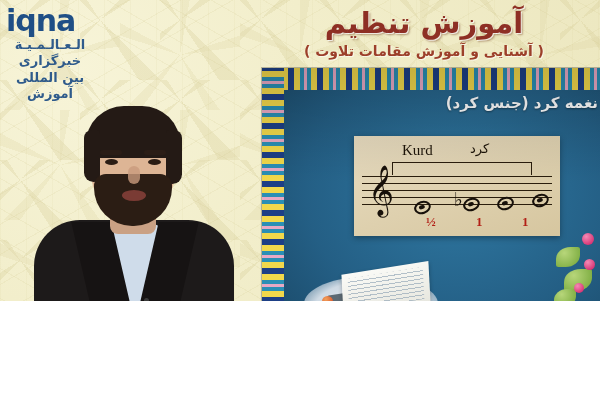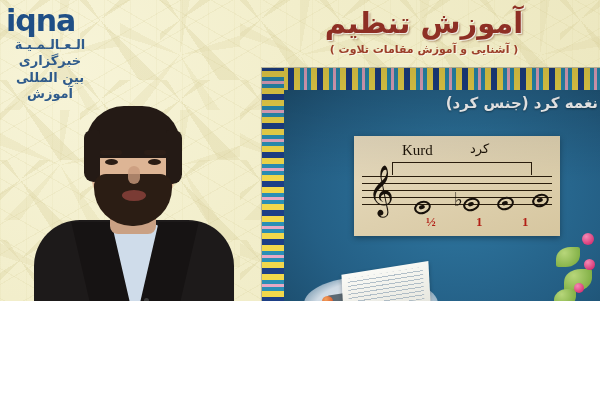--- a/index.html
+++ b/index.html
@@ -92,21 +92,21 @@
     font-weight: 700;
     color: #8e2f24;
     text-shadow:
       1px 1px 0 rgba(255,255,255,.75),
       2px 2px 2px rgba(120,70,40,.45);
     letter-spacing: 1px;
     line-height: 1.1;
   }
   .sub-title {
     margin-top: 3px;
-    font-size: 11px;
+    font-size: 14px;
     font-weight: 700;
     color: #9c3f2a;
     text-shadow: 1px 1px 0 rgba(255,255,255,.6);
     letter-spacing: .2px;
   }
 
   
   .presenter {
     position: absolute;
     left: 28px; top: 92px;

